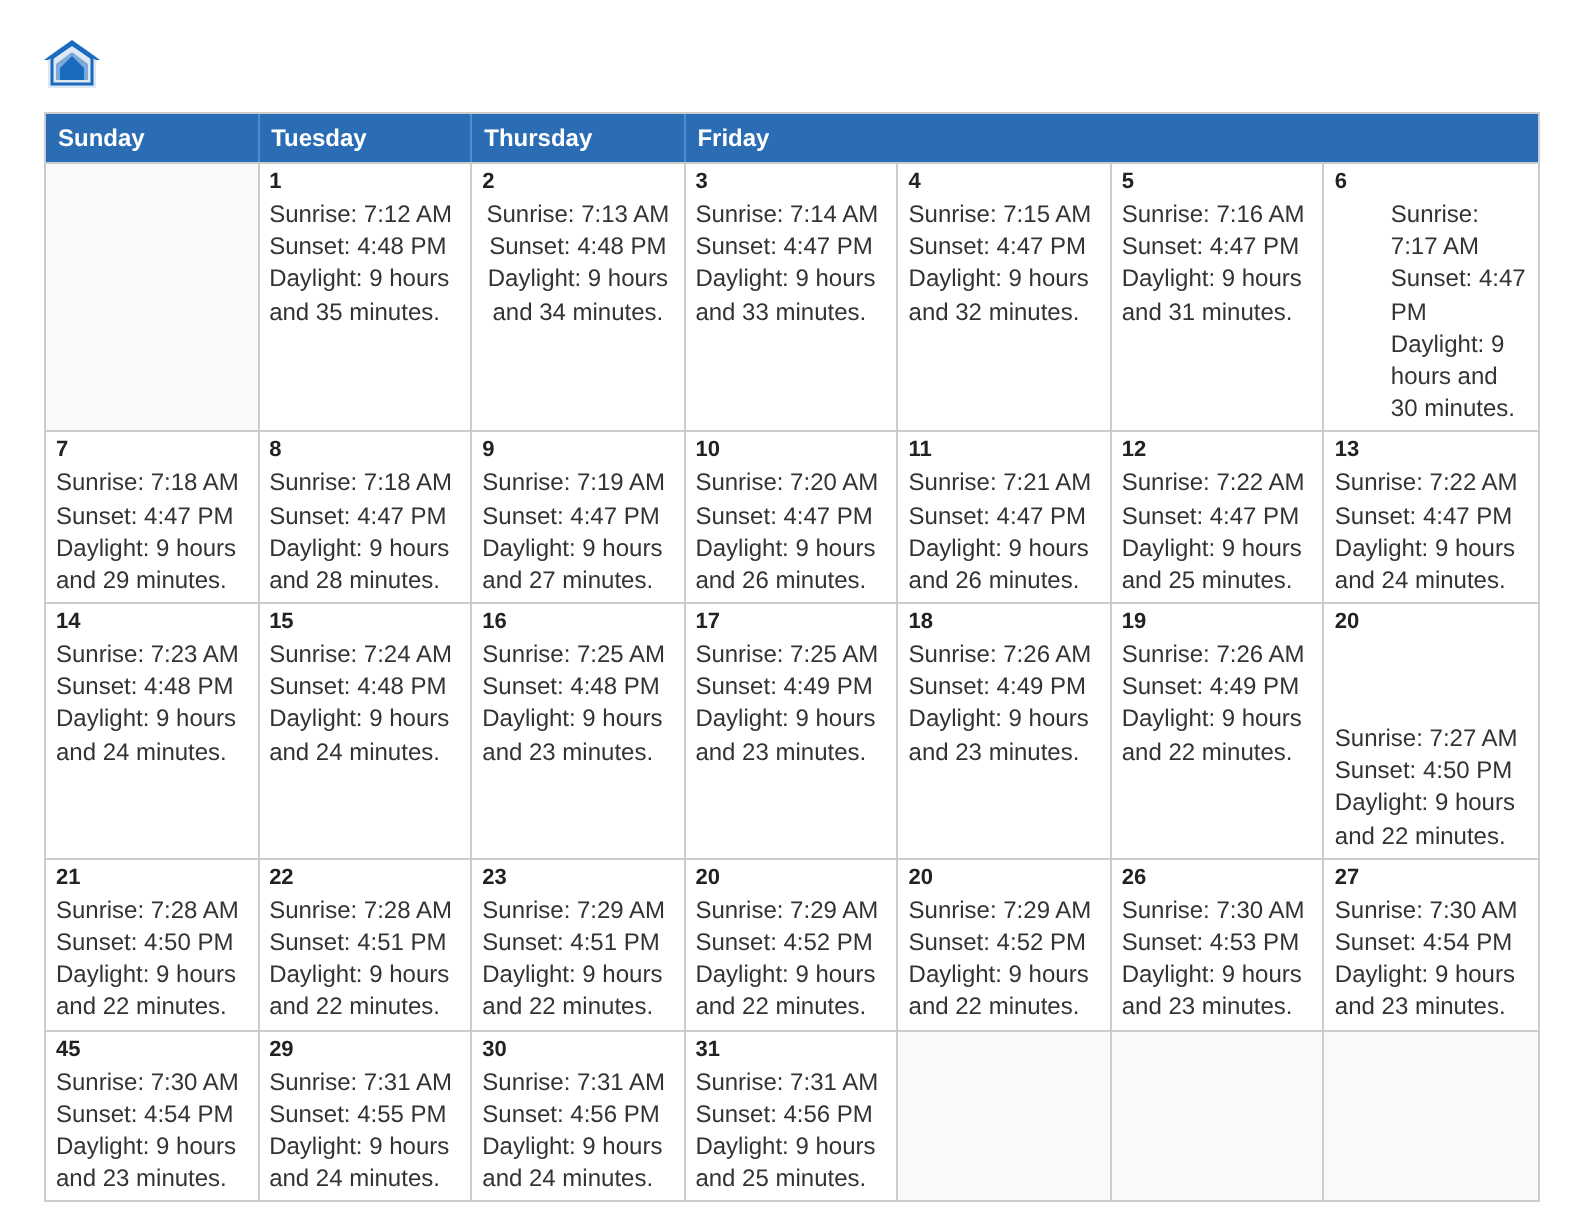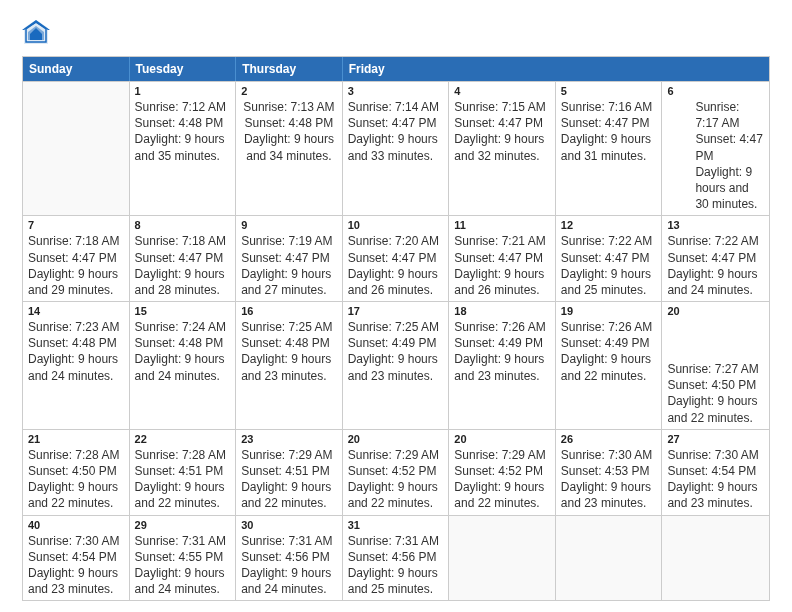--- a/index.html
+++ b/index.html
@@ -313,21 +313,21 @@
           </div>
           <div class="cal-cell">
             <div class="day-num">27</div>
             <div class="cell-text" style="white-space: pre-line;">Sunrise: 7:30 AM
 Sunset: 4:54 PM
 Daylight: 9 hours and 23 minutes.</div>
           </div>
         </div>
         <div class="cal-row">
           <div class="cal-cell">
-            <div class="day-num">40</div>
+            <div class="day-num">45</div>
             <div class="cell-text" style="white-space: pre-line;">Sunrise: 7:30 AM
 Sunset: 4:54 PM
 Daylight: 9 hours and 23 minutes.</div>
           </div>
           <div class="cal-cell">
             <div class="day-num">29</div>
             <div class="cell-text" style="white-space: pre-line;">Sunrise: 7:31 AM
 Sunset: 4:55 PM
 Daylight: 9 hours and 24 minutes.</div>
           </div>

